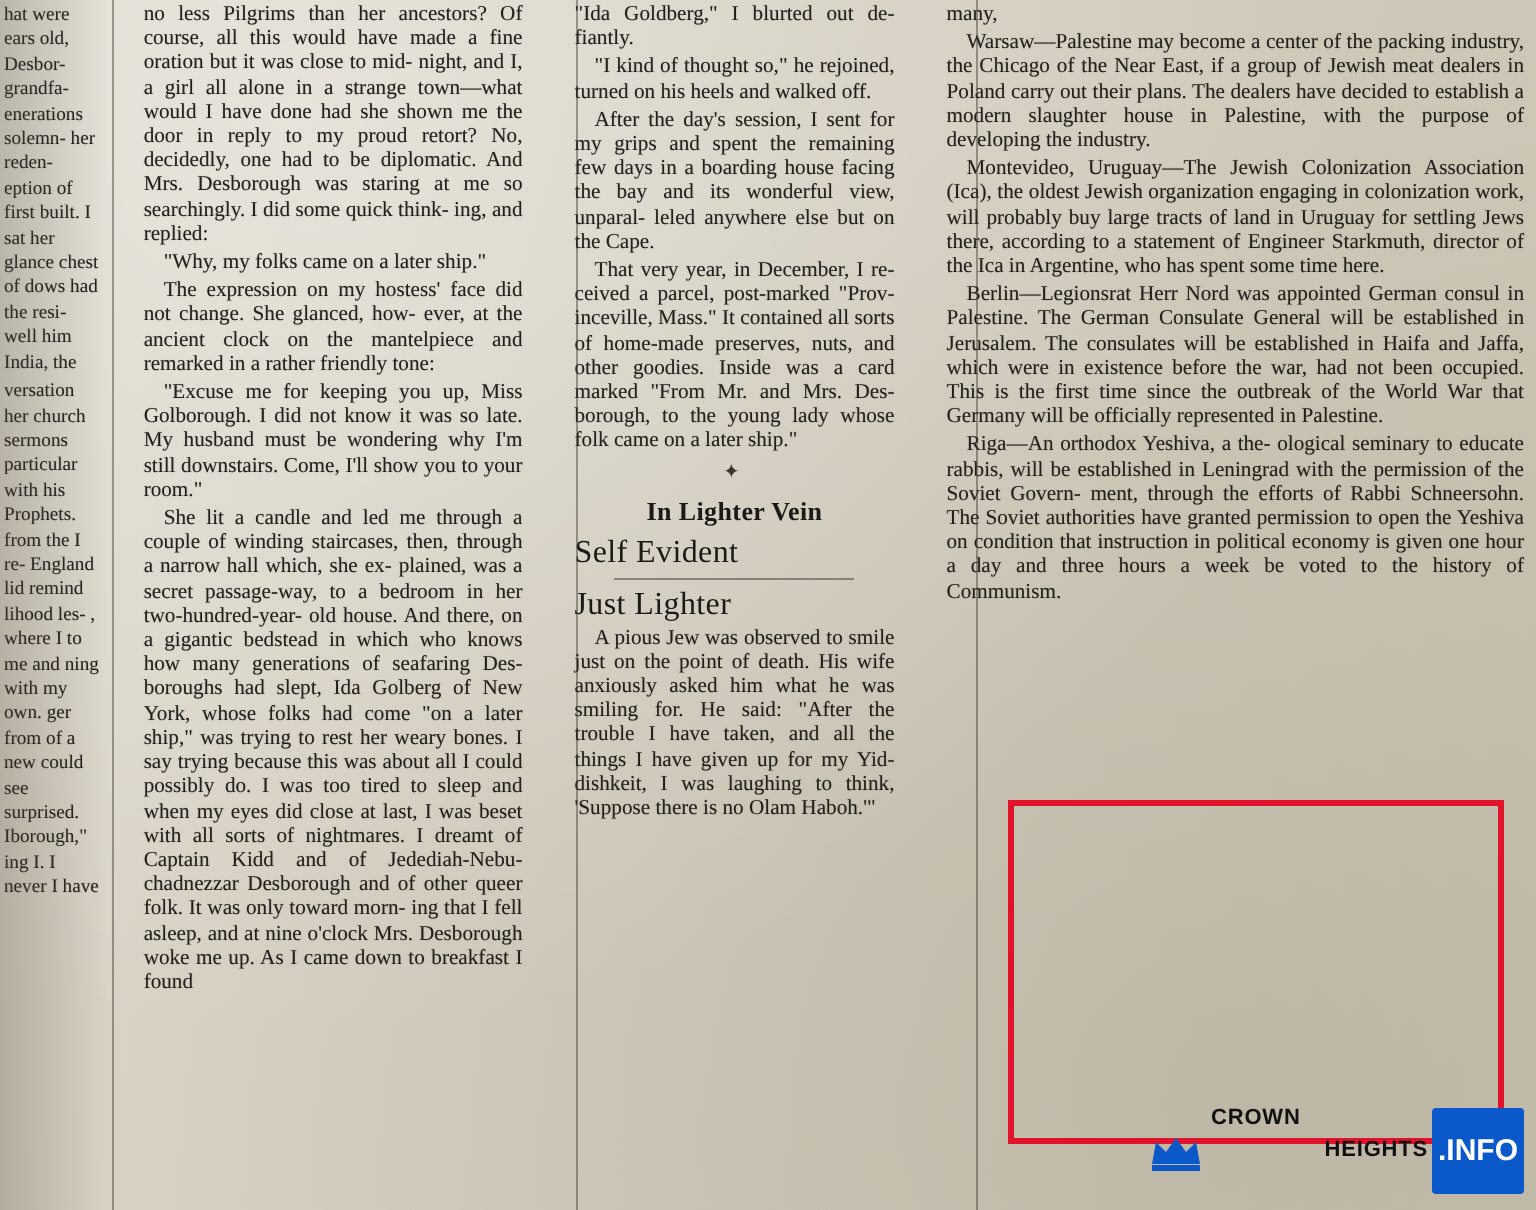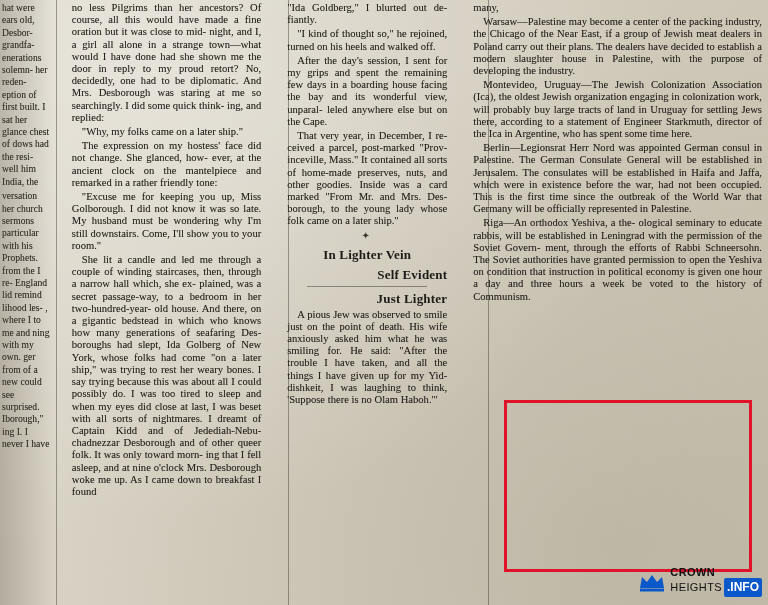--- a/index.html
+++ b/index.html
@@ -75,23 +75,23 @@
     margin: 6px 0 2px 0;
   }
   .headline {
     font-family: "Liberation Serif", serif;
     font-weight: bold;
     font-size: 13px;
     letter-spacing: 0.2px;
     margin: 2px 0 3px 0;
   }
   .sub-head {
-    font-weight: bold;
-    font-size: 13px;
-    text-align: right;
+    font-weight: normal;
+    font-size: 16px;
+    text-align: left;
     margin: 4px 0 2px 0;
     letter-spacing: 0.2px;
   }
   .divider-star {
     text-align: center;
     font-size: 10px;
     letter-spacing: 3px;
     margin: 2px 0 1px 0;
     color: #3a352c;
   }
@@ -125,44 +125,45 @@
     z-index: 8;
     background: rgba(255,255,255,0.0);
   }
   .wm-crown {
     width: 26px;
     height: 20px;
     position: relative;
   }
   .wm-text {
     display: flex;
-    flex-direction: column;
+    flex-direction: row;
     line-height: 11px;
     font-family: "Liberation Sans", sans-serif;
+    gap: 12px;
   }
   .wm-line1 {
     font-size: 11px;
     font-weight: bold;
     color: #111;
     letter-spacing: 0.4px;
   }
   .wm-line2 {
     font-size: 11px;
-    font-weight: normal;
+    font-weight: bold;
     color: #111;
     letter-spacing: 0.4px;
   }
   .wm-info {
     display: inline-block;
     background: #0a58c9;
     color: #fff;
     font-family: "Liberation Sans", sans-serif;
-    font-size: 12px;
-    font-weight: bold;
-    padding: 4px 3px;
+    font-size: 15px;
+    font-weight: bold;
+    padding: 16px 3px;
     border-radius: 2px;
     margin-left: 2px;
   }
   .wm-row2 { display: flex; align-items: center; }
 
   .fade-left {
     position: absolute;
     left: 0; top: 0; bottom: 0; width: 54px;
     background: linear-gradient(90deg, rgba(90,82,66,0.30), rgba(90,82,66,0.0));
     pointer-events: none;

